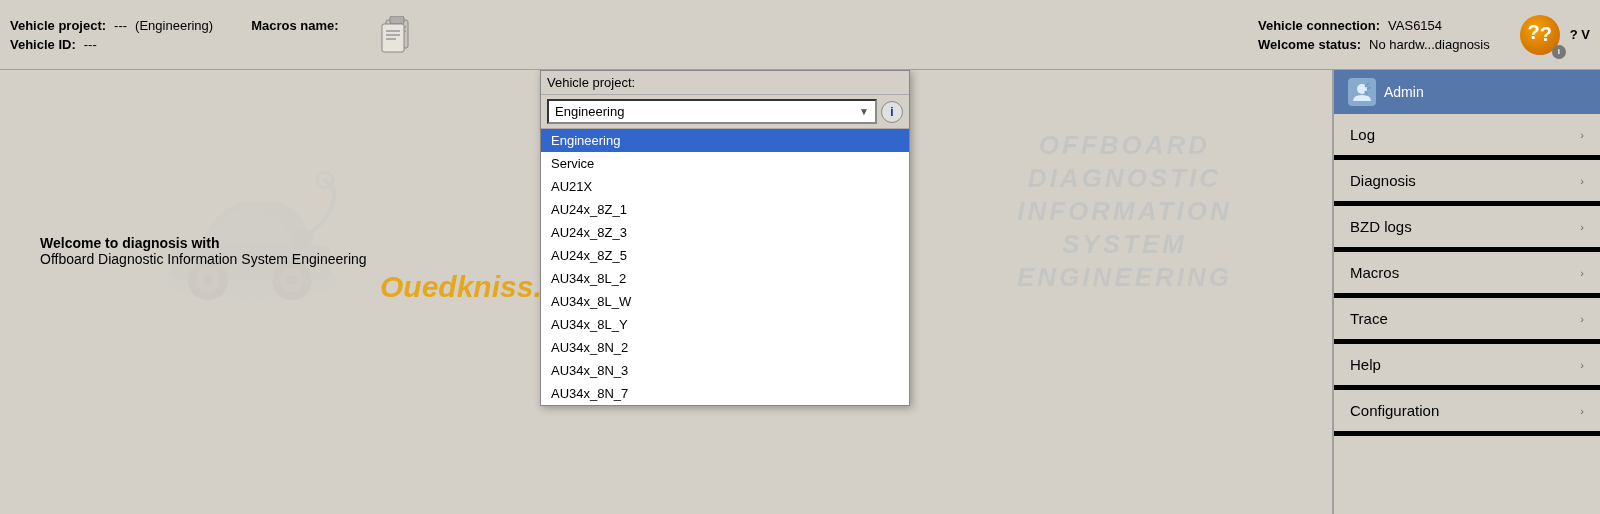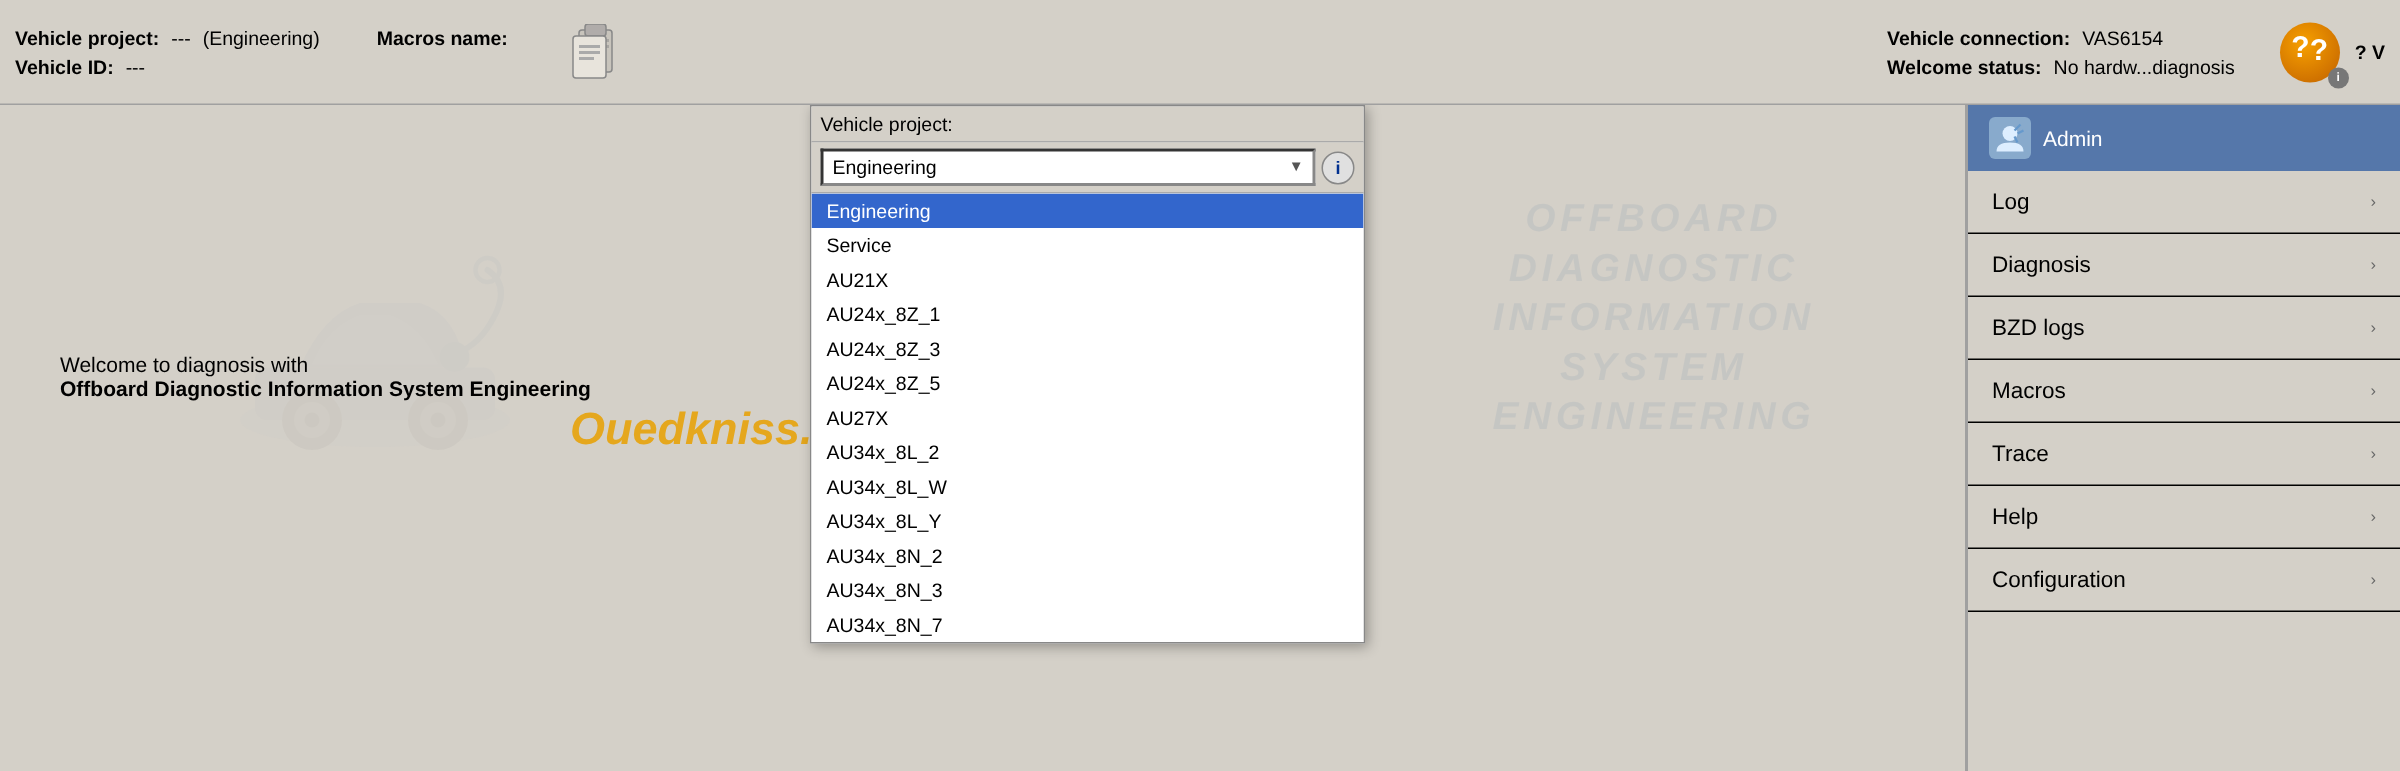--- a/index.html
+++ b/index.html
@@ -102,26 +102,26 @@
       background: #d4d0c8;
     }
 
     .welcome-text {
       position: absolute;
       top: 165px;
       left: 40px;
       z-index: 2;
     }
     .welcome-line1 {
-      font-weight: normal;
+      font-weight: bold;
       font-size: 14px;
       color: #000;
     }
     .welcome-line2 {
-      font-weight: bold;
+      font-weight: normal;
       font-size: 14px;
       color: #000;
     }
 
     
     .watermark {
       position: absolute;
       top: 60px;
       left: 60px;
       right: 60px;
@@ -239,21 +239,21 @@
       cursor: pointer;
       white-space: nowrap;
     }
     .dropdown-item.selected {
       background: #3366cc;
       color: white;
     }
 
     
     .right-panel {
-      width: 290px;
+      width: 268px;
       background: #d4d0c8;
       border-left: 2px solid #a0a0a0;
       display: flex;
       flex-direction: column;
       flex-shrink: 0;
     }
 
     .right-panel-header {
       background: #5577aa;
       color: white;
@@ -271,21 +271,21 @@
       display: flex;
       align-items: center;
       justify-content: center;
     }
 
     .right-panel-item {
       display: flex;
       align-items: center;
       justify-content: space-between;
       padding: 12px 16px;
-      border-bottom: 1px solid #000000;
+      border-bottom: 5px solid #000000;
       cursor: pointer;
       font-size: 15px;
     }
     .right-panel-item-label {
       font-size: 15px;
     }
     .chevron-right {
       font-size: 11px;
       color: #666;
     }
@@ -405,21 +405,20 @@
         <div class="info-btn">i</div>
       </div>
 
       <div class="dropdown-list" id="dropdown-list">
       <div class="dropdown-item selected">Engineering</div>
           <div class="dropdown-item">Service</div>
           <div class="dropdown-item">AU21X</div>
           <div class="dropdown-item">AU24x_8Z_1</div>
           <div class="dropdown-item">AU24x_8Z_3</div>
           <div class="dropdown-item">AU24x_8Z_5</div>
-          <div class="dropdown-item">AU27X</div>
           <div class="dropdown-item">AU34x_8L_2</div>
           <div class="dropdown-item">AU34x_8L_W</div>
           <div class="dropdown-item">AU34x_8L_Y</div>
           <div class="dropdown-item">AU34x_8N_2</div>
           <div class="dropdown-item">AU34x_8N_3</div>
           <div class="dropdown-item">AU34x_8N_7</div>
         </div>
     </div>
 
   </div>

